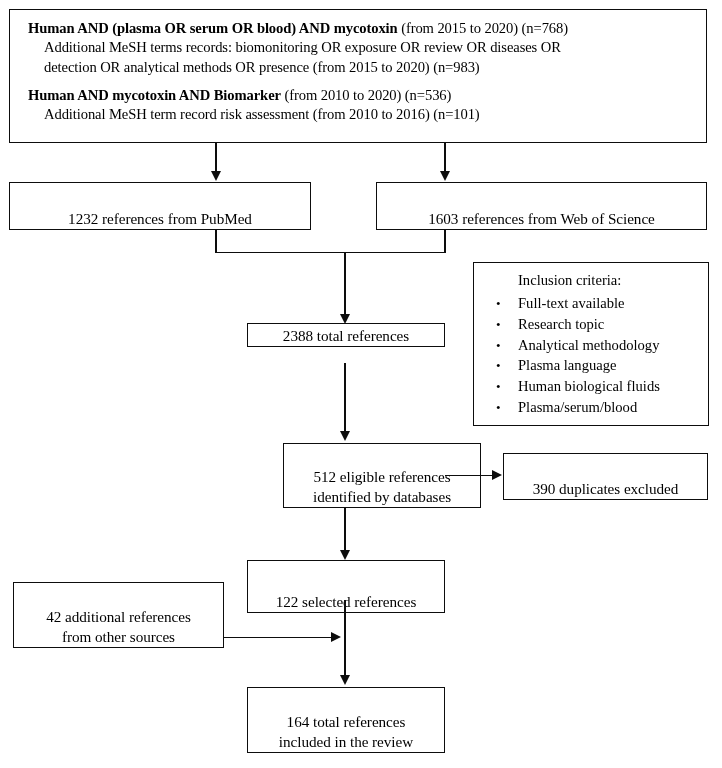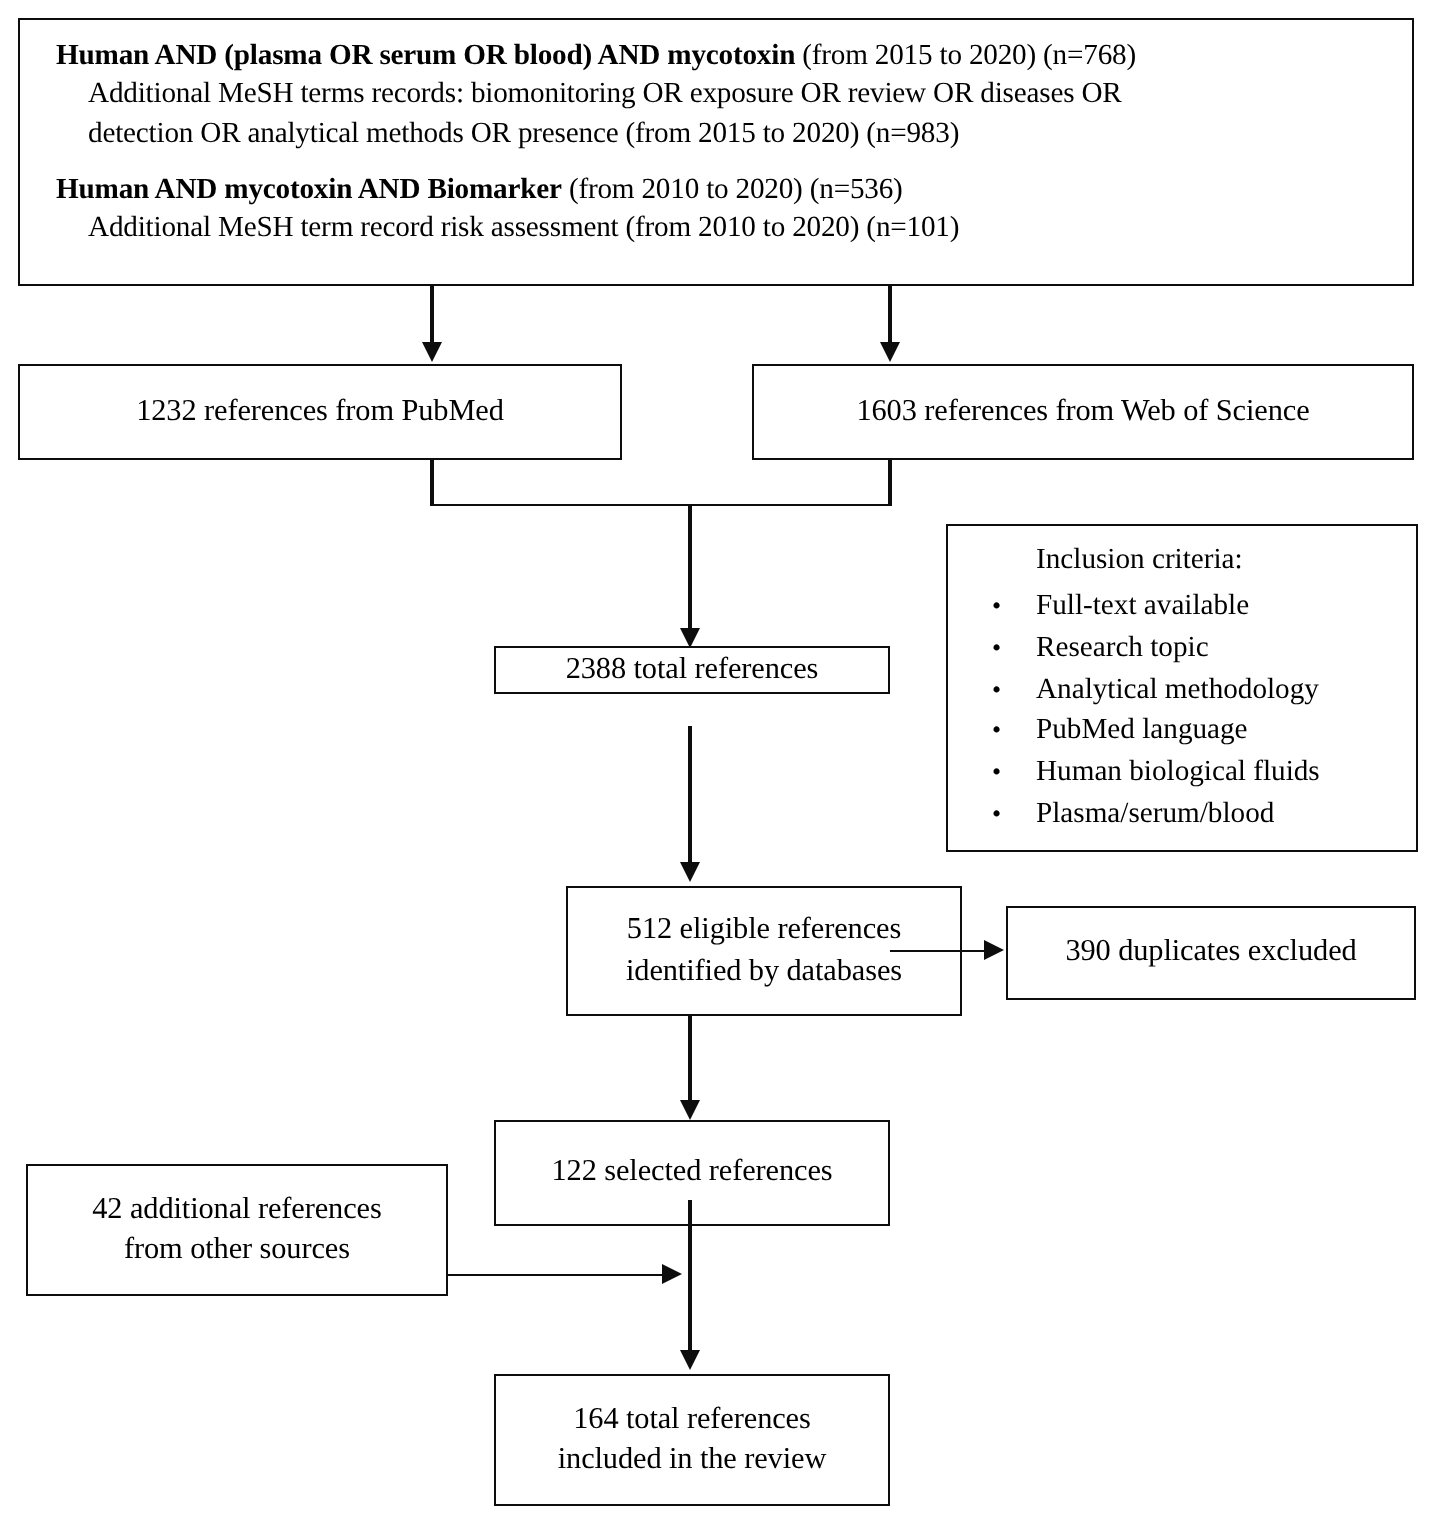--- a/index.html
+++ b/index.html
@@ -17,21 +17,21 @@
     overflow: hidden;
   }
   .box {
     position: absolute;
     box-sizing: border-box;
     border: 1.6px solid #0d0d0d;
     background: #ffffff;
     display: flex;
     flex-direction: column;
     align-items: center;
-    justify-content: center;
+    justify-content: flex-end;
     text-align: center;
     line-height: 1.32;
   }
   .box.left-align {
     align-items: flex-start;
     text-align: left;
   }
   .query-box {
     padding: 9px 14px 11px 18px;
     justify-content: flex-start;
@@ -115,21 +115,21 @@
 </head>
 <body>
 
 <div id="canvas">
 
   <div class="box query-box left-align" style="left:9px; top:9px; width:698px; height:134px;">
     <span class="qline bold-lead"><b>Human AND (plasma OR serum OR blood) AND mycotoxin</b><span> (from 2015 to 2020) (n=768)</span></span>
     <span class="qline indent">Additional MeSH terms records: biomonitoring OR exposure OR review OR diseases OR</span>
     <span class="qline indent">detection OR analytical methods OR presence (from 2015 to 2020) (n=983)</span>
     <span class="qline bold-lead gap-top"><b>Human AND mycotoxin AND Biomarker</b><span> (from 2010 to 2020) (n=536)</span></span>
-    <span class="qline indent">Additional MeSH term record risk assessment (from 2010 to 2020) (n=101)</span>
+    <span class="qline indent">Additional MeSH term record risk assessment (from 2010 to 2016) (n=101)</span>
   </div>
 
   <div class="vline" style="left:215.2px; top:143px; height:29px;"></div>
   <div class="arrowhead arrow-down" style="left:210.5px; top:171px;"></div>
 
   <div class="vline" style="left:444.2px; top:143px; height:29px;"></div>
   <div class="arrowhead arrow-down" style="left:439.5px; top:171px;"></div>
 
   <div class="box" style="left:9px; top:182px; width:302px; height:48px;">
     <span class="boxline">1232 references  from PubMed</span>
@@ -158,21 +158,21 @@
     <div class="criteria-item">
       <span class="criteria-bullet">•</span>
       <span class="criteria-text">Research topic</span>
     </div>
     <div class="criteria-item">
       <span class="criteria-bullet">•</span>
       <span class="criteria-text">Analytical methodology</span>
     </div>
     <div class="criteria-item">
       <span class="criteria-bullet">•</span>
-      <span class="criteria-text">PubMed language</span>
+      <span class="criteria-text">Plasma language</span>
     </div>
     <div class="criteria-item">
       <span class="criteria-bullet">•</span>
       <span class="criteria-text">Human biological fluids</span>
     </div>
     <div class="criteria-item">
       <span class="criteria-bullet">•</span>
       <span class="criteria-text">Plasma/serum/blood</span>
     </div>
   </div>

